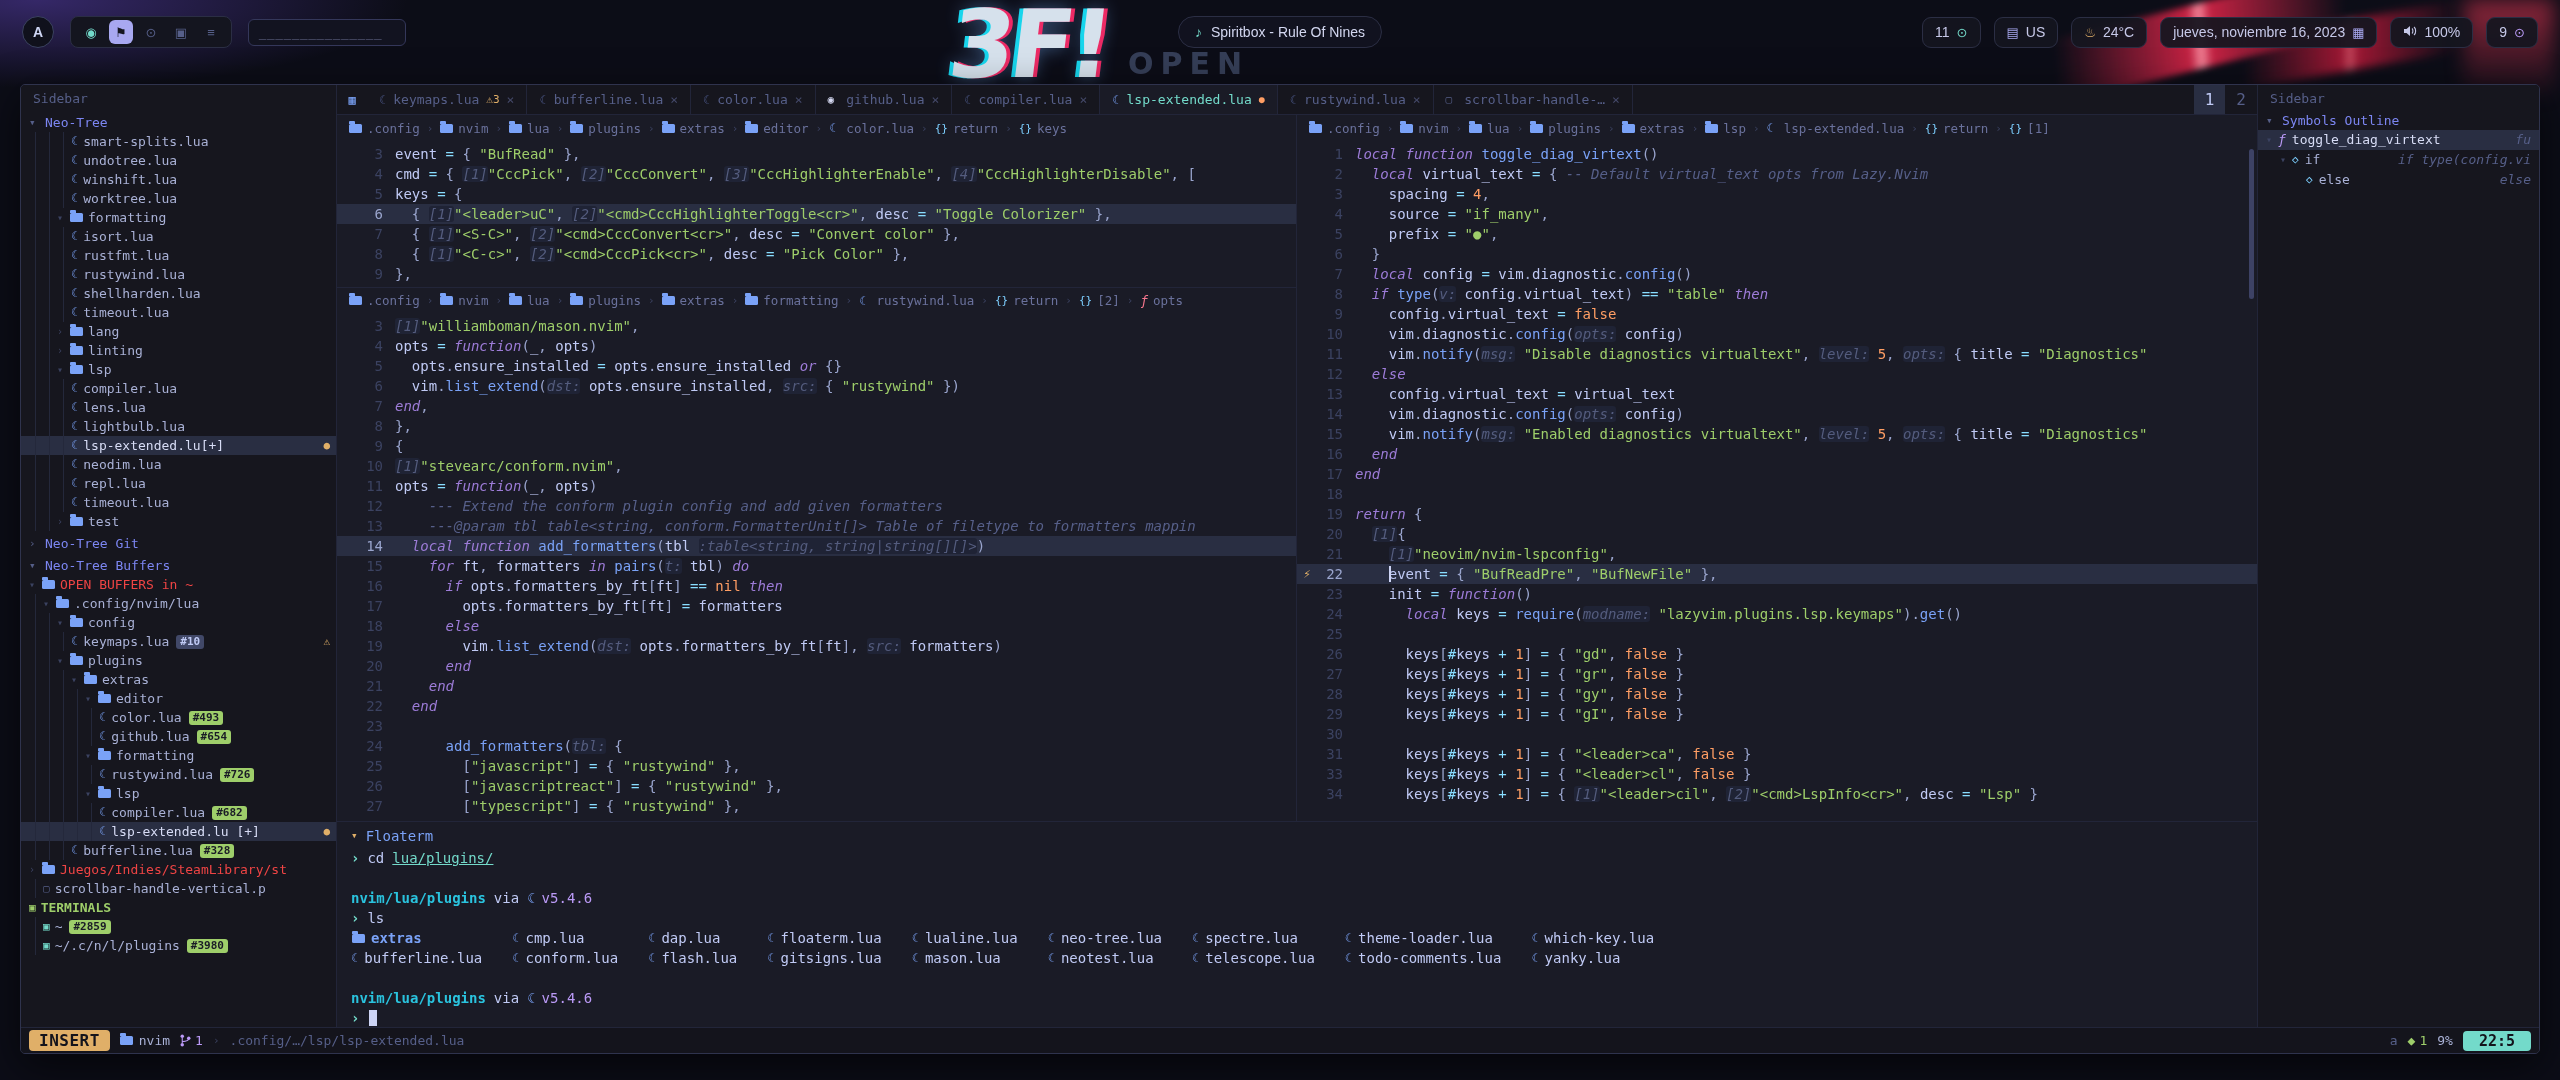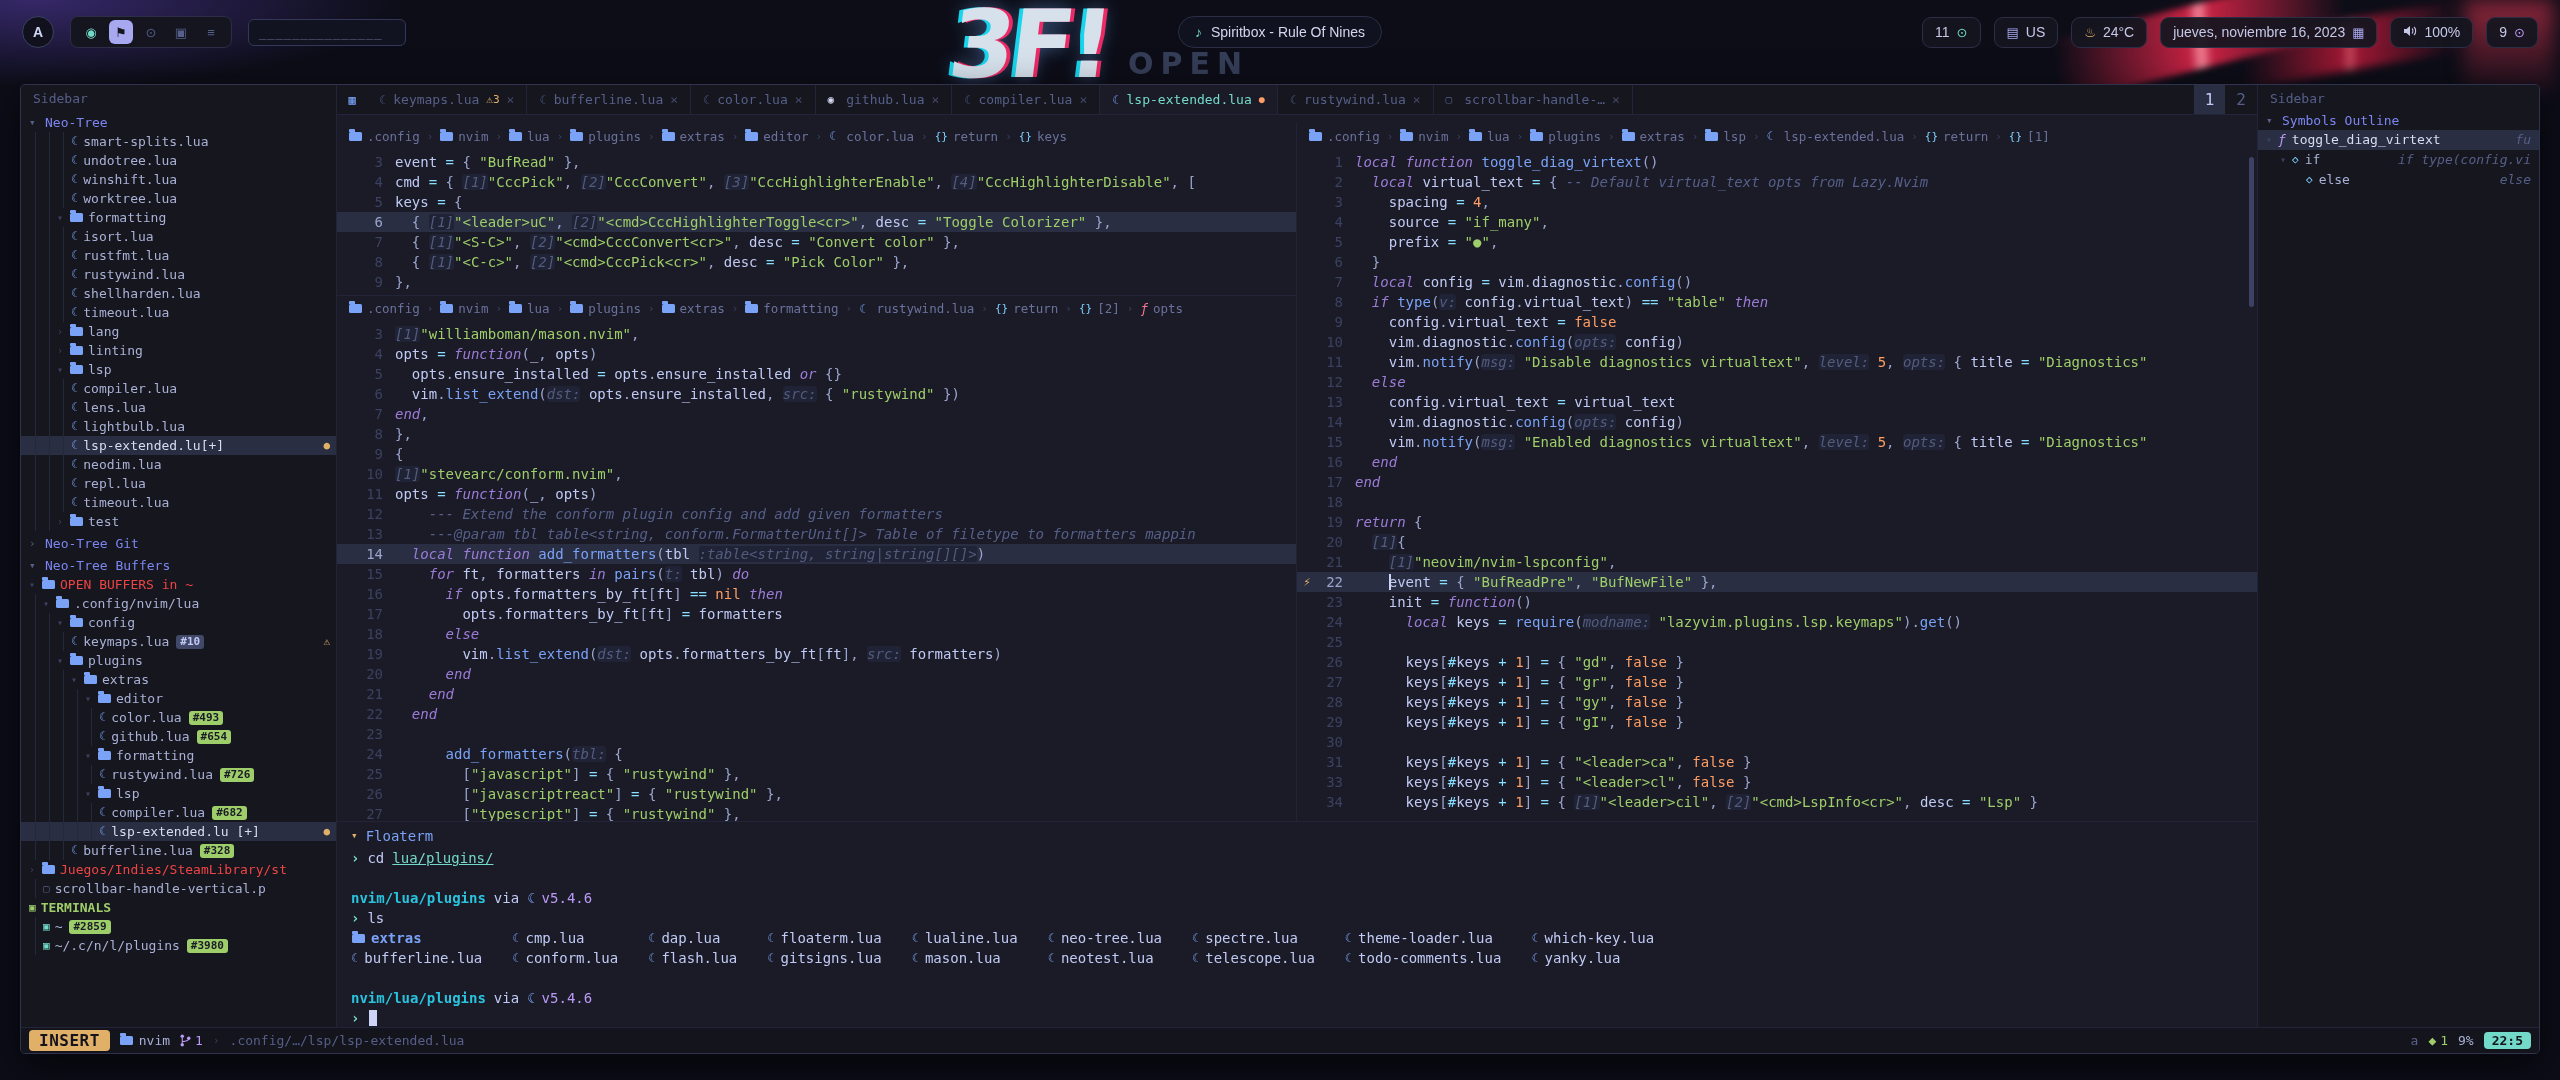--- a/index.html
+++ b/index.html
@@ -103,21 +103,21 @@
   .tab .ic-lua{color:#4d5a8c;margin:0;}
   .tab.active{background:var(--bg);color:var(--teal);}
   .tab.active .ic-lua{color:var(--blue);}
   .tab-warn{color:var(--yellow);font-size:11px;}
   .tab-mod{color:var(--orange);font-size:10px;}
   .tab-close{color:#454a6b;font-size:13px;}
   .tabpages{margin-left:auto;display:flex;align-items:stretch;}
   .tabpage{padding:0 11px;line-height:30px;color:var(--mute);}
   .tabpage.active{background:var(--sel);color:var(--fg);}
 
-  .panes{flex:1;display:flex;min-height:0;margin-top:8px;}
+  .panes{flex:1;display:flex;min-height:0;}
   .pane-l{width:50%;border-right:1px solid var(--line);display:flex;flex-direction:column;min-width:0;flex:none;}
   .pane-r{flex:1;display:flex;flex-direction:column;min-width:0;position:relative;}
   .crumbs{height:26px;display:flex;align-items:center;gap:7px;padding:0 12px;font-size:12.5px;
     color:var(--mute);background:var(--bg);white-space:nowrap;overflow:hidden;flex:none;}
   .crumbs-mid{border-top:1px solid var(--line);}
   .crumb{display:flex;align-items:center;gap:5px;}
   .crumb .ic-dir{margin:0;}
   .crumb-sep{color:var(--faint);font-size:11px;}
   .ic-br{color:var(--cyan);font-size:11px;}
   .ic-fn{color:var(--red);font-style:italic;}
@@ -175,21 +175,21 @@
   .st-grp{display:flex;align-items:center;gap:6px;}
   .st-folder{width:13px;height:9px;background:var(--blue);border-radius:1.5px;position:relative;display:inline-block;}
   .st-folder::before{content:"";position:absolute;top:-3px;left:0;width:6px;height:3px;background:inherit;border-radius:1px 1px 0 0;}
   .st-branch{color:var(--magenta);display:flex;align-items:center;gap:4px;}
   .st-sep{color:var(--faint);font-size:11px;}
   .st-path{color:var(--mute);}
   .st-spacer{margin-left:auto;}
   .st-reg{color:var(--mute);}
   .st-diag{color:var(--green);display:flex;align-items:center;gap:4px;}
   .st-pct{color:var(--fgdim);}
-  .st-pos{background:var(--teal);color:#14141c;font-weight:bold;padding:1px 8px;border-radius:4px;font-size:13px;}
+  .st-pos{background:var(--teal);color:#14141c;font-weight:bold;padding:1px 16px;border-radius:4px;font-size:15px;}
 </style>
 </head>
 <body>
 
 <div class="wp" id="wp-glitch">3F!</div>
 <div class="wp" id="wp-open">OPEN</div>
 <div class="wp neon1"></div>
 <div class="wp neon2"></div>
 <div class="wp neon3"></div>
 <div class="wp glowL"></div>

